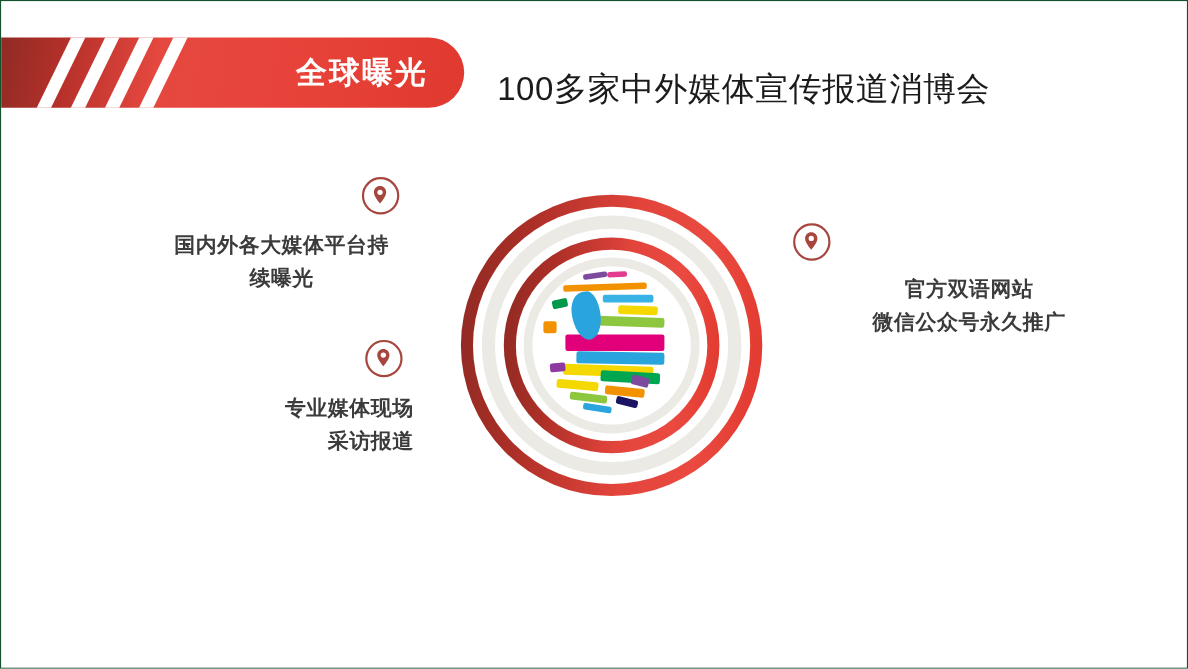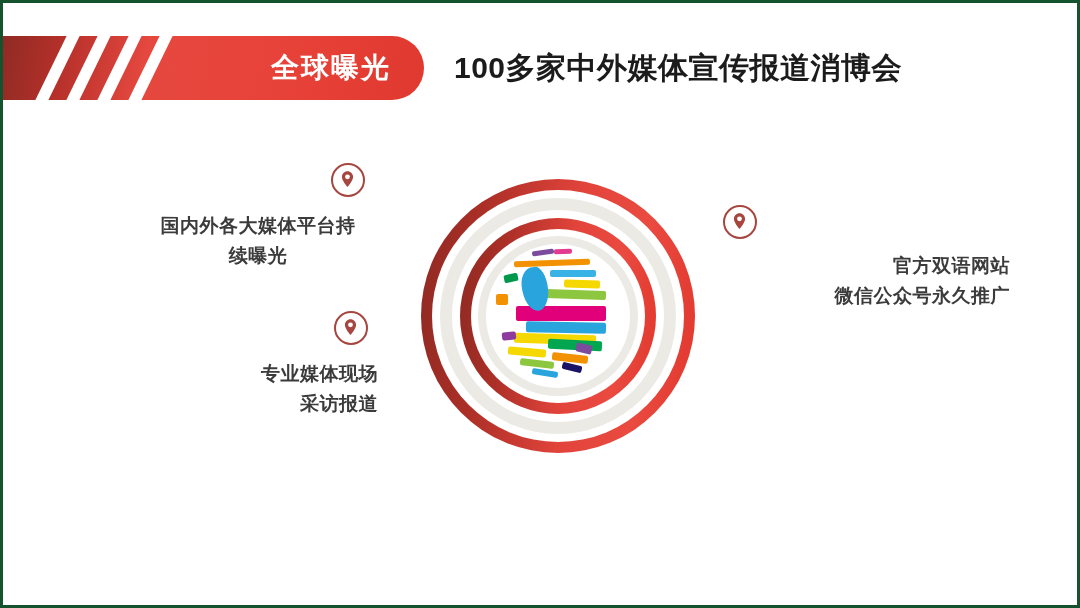--- a/index.html
+++ b/index.html
@@ -12,21 +12,21 @@
     height: 608px;
     font-family: "Liberation Sans", "DejaVu Sans", sans-serif;
     overflow: hidden;
   }
   #slide {
     position: relative;
     width: 1080px;
     height: 608px;
     background: #ffffff;
     box-sizing: border-box;
-    border: 3px solid #14532d;
+    border: 1px solid #14532d;
     overflow: hidden;
   }
 
   
   #header {
     position: absolute;
     left: 0;
     top: 33px;
     width: 1080px;
     height: 64px;
@@ -61,26 +61,26 @@
     line-height: 64px;
     color: #ffffff;
     font-size: 28px;
     font-weight: bold;
     letter-spacing: 2px;
     white-space: nowrap;
   }
   #header-title {
     position: absolute;
     left: 451px;
-    top: 0;
+    top: 16px;
     height: 64px;
     line-height: 64px;
     color: #1b1b1b;
     font-size: 30px;
-    font-weight: bold;
+    font-weight: normal;
     letter-spacing: 0.5px;
     white-space: nowrap;
   }
 
   
   #emblem {
     position: absolute;
     left: 410px;
     top: 168px;
     width: 290px;
@@ -164,21 +164,21 @@
   #callout-1 { left: 130px; top: 160px; width: 250px; }
   #callout-1 .pin { right: 18px; top: 0; }
   #callout-1 .callout-text { right: 0; top: 48px; text-align: center; width: 250px; }
 
   #callout-2 { left: 200px; top: 308px; width: 175px; }
   #callout-2 .pin { right: 10px; top: 0; }
   #callout-2 .callout-text { right: 0; top: 48px; text-align: right; width: 175px; }
 
   #callout-3 { left: 720px; top: 202px; width: 280px; }
   #callout-3 .pin { left: 0; top: 0; }
-  #callout-3 .callout-text { left: 7px; top: 46px; text-align: right; width: 280px; }
+  #callout-3 .callout-text { left: 20px; top: 46px; text-align: center; width: 280px; }
 </style>
 </head>
 <body>
 
 <div id="slide">
 
   <div id="header">
 
     <div class="banner">
       <div class="stripe s1"></div>

